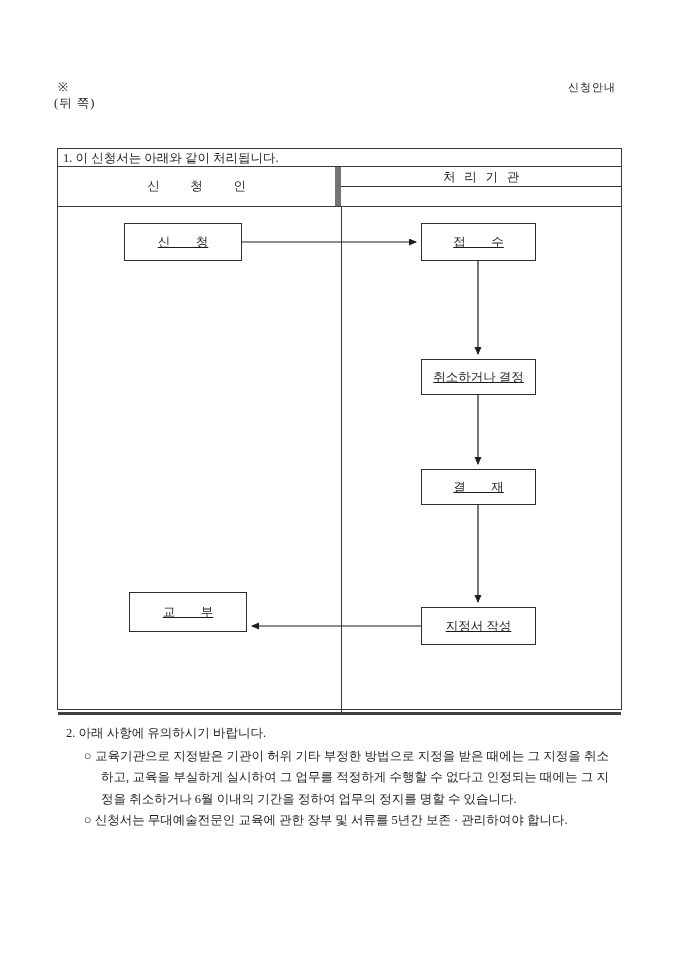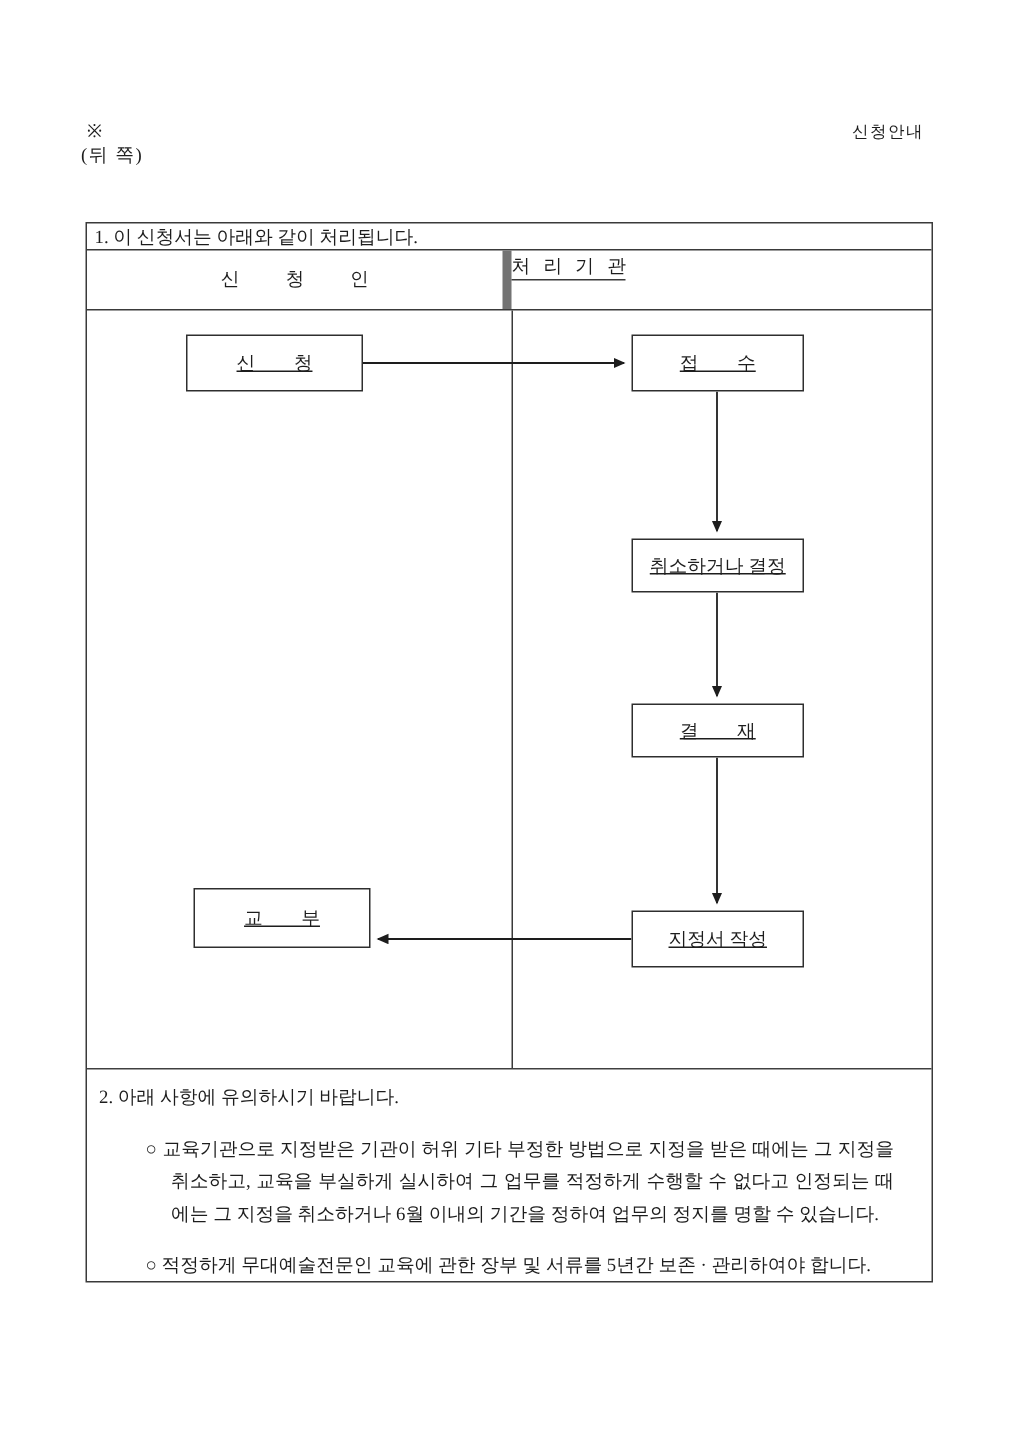--- a/index.html
+++ b/index.html
@@ -14,39 +14,39 @@
   .abs { position: absolute; }
 
   
   .mark-asterisk { left: 58px; top: 78px; font-size: 12px; }
   .mark-back     { left: 54px; top: 95px; font-size: 12.5px; letter-spacing: 1px; }
   .mark-guide    { left: 568px; top: 80px; font-size: 11px; letter-spacing: 1px; }
 
   
   .process-table {
     left: 57px; top: 148px;
-    width: 565px; height: 707px;
+    width: 565px; height: 562px;
     border: 1px solid #3a3a3a;
     box-sizing: border-box;
     font-size: 12.5px;
   }
   .title-row {
     height: 18px; line-height: 18px;
     border-bottom: 1px solid #3a3a3a;
     padding-left: 5px;
     box-sizing: border-box;
   }
   .cols-header { display: flex; height: 40px; border-bottom: 1px solid #3a3a3a; box-sizing: border-box; }
   .col-applicant {
     width: 283px; border-right: 6px solid #737373; box-sizing: border-box;
     display: flex; align-items: center; justify-content: center;
     word-spacing: 2.2em;
     text-align: right;
   }
-  .col-agency { flex: 1; display: flex; flex-direction: row; }
+  .col-agency { flex: 1; display: flex; flex-direction: column; }
   .agency-top {
     height: 20px; line-height: 20px; text-align: center;
     border-bottom: 1px solid #3a3a3a; box-sizing: border-box;
     word-spacing: 0.45em;
   }
   .agency-bottom { flex: 1; line-height: 19px; text-align: center; }
 
   
   .flow-body { position: relative; height: 505px; box-sizing: border-box; }
   .flow-divider {
@@ -66,30 +66,30 @@
   .ws-wide { word-spacing: 1.8em; }
   .node-apply    { left: 66px;  top: 16px;  width: 118px; height: 38px; }
   .node-receive  { left: 363px; top: 16px;  width: 115px; height: 38px; }
   .node-decide   { left: 363px; top: 152px; width: 115px; height: 36px; }
   .node-approve  { left: 363px; top: 262px; width: 115px; height: 36px; }
   .node-cert     { left: 363px; top: 400px; width: 115px; height: 38px; text-align: center; }
   .node-issue    { left: 71px;  top: 385px; width: 118px; height: 40px; }
 
   
   .notes {
-    border-top: 1px solid #404040;
+    border-top: 3px solid #404040;
     box-sizing: border-box;
     height: 144px;
     padding: 8px 12px 0 8px;
     font-size: 12.5px;
     line-height: 21.5px;
   }
   .note-heading { margin: 0 0 1px 0; }
   .note-item {
-    margin: 13px;
+    margin: 0;
     padding-left: 35px;
     text-indent: -17px;
     text-align: justify;
   }
 </style>
 </head>
 <body>
 
 <div class="abs mark-asterisk">※</div>
 <div class="abs mark-back">(뒤 쪽)</div>
@@ -126,16 +126,16 @@
     <div class="flow-node node-receive ws-wide">접 수</div>
     <div class="flow-node node-decide">취소하거나 결정</div>
     <div class="flow-node node-approve ws-wide">결 재</div>
     <div class="flow-node node-cert">지정서 작성</div>
     <div class="flow-node node-issue ws-wide">교 부</div>
   </div>
 
   <div class="notes">
     <p class="note-heading">2. 아래 사항에 유의하시기 바랍니다.</p>
     <p class="note-item">○ 교육기관으로 지정받은 기관이 허위 기타 부정한 방법으로 지정을 받은 때에는 그 지정을 취소하고, 교육을 부실하게 실시하여 그 업무를 적정하게 수행할 수 없다고 인정되는 때에는 그 지정을 취소하거나 6월 이내의 기간을 정하여 업무의 정지를 명할 수 있습니다.</p>
-    <p class="note-item">○ 적정하게 무대예술전문인 교육에 관한 장부 및 서류를 5년간 보존 · 관리하여야 합니다.</p>
+    <p class="note-item">○ 신청서는 무대예술전문인 교육에 관한 장부 및 서류를 5년간 보존 · 관리하여야 합니다.</p>
   </div>
 
 </div>
 
 </body></html>

